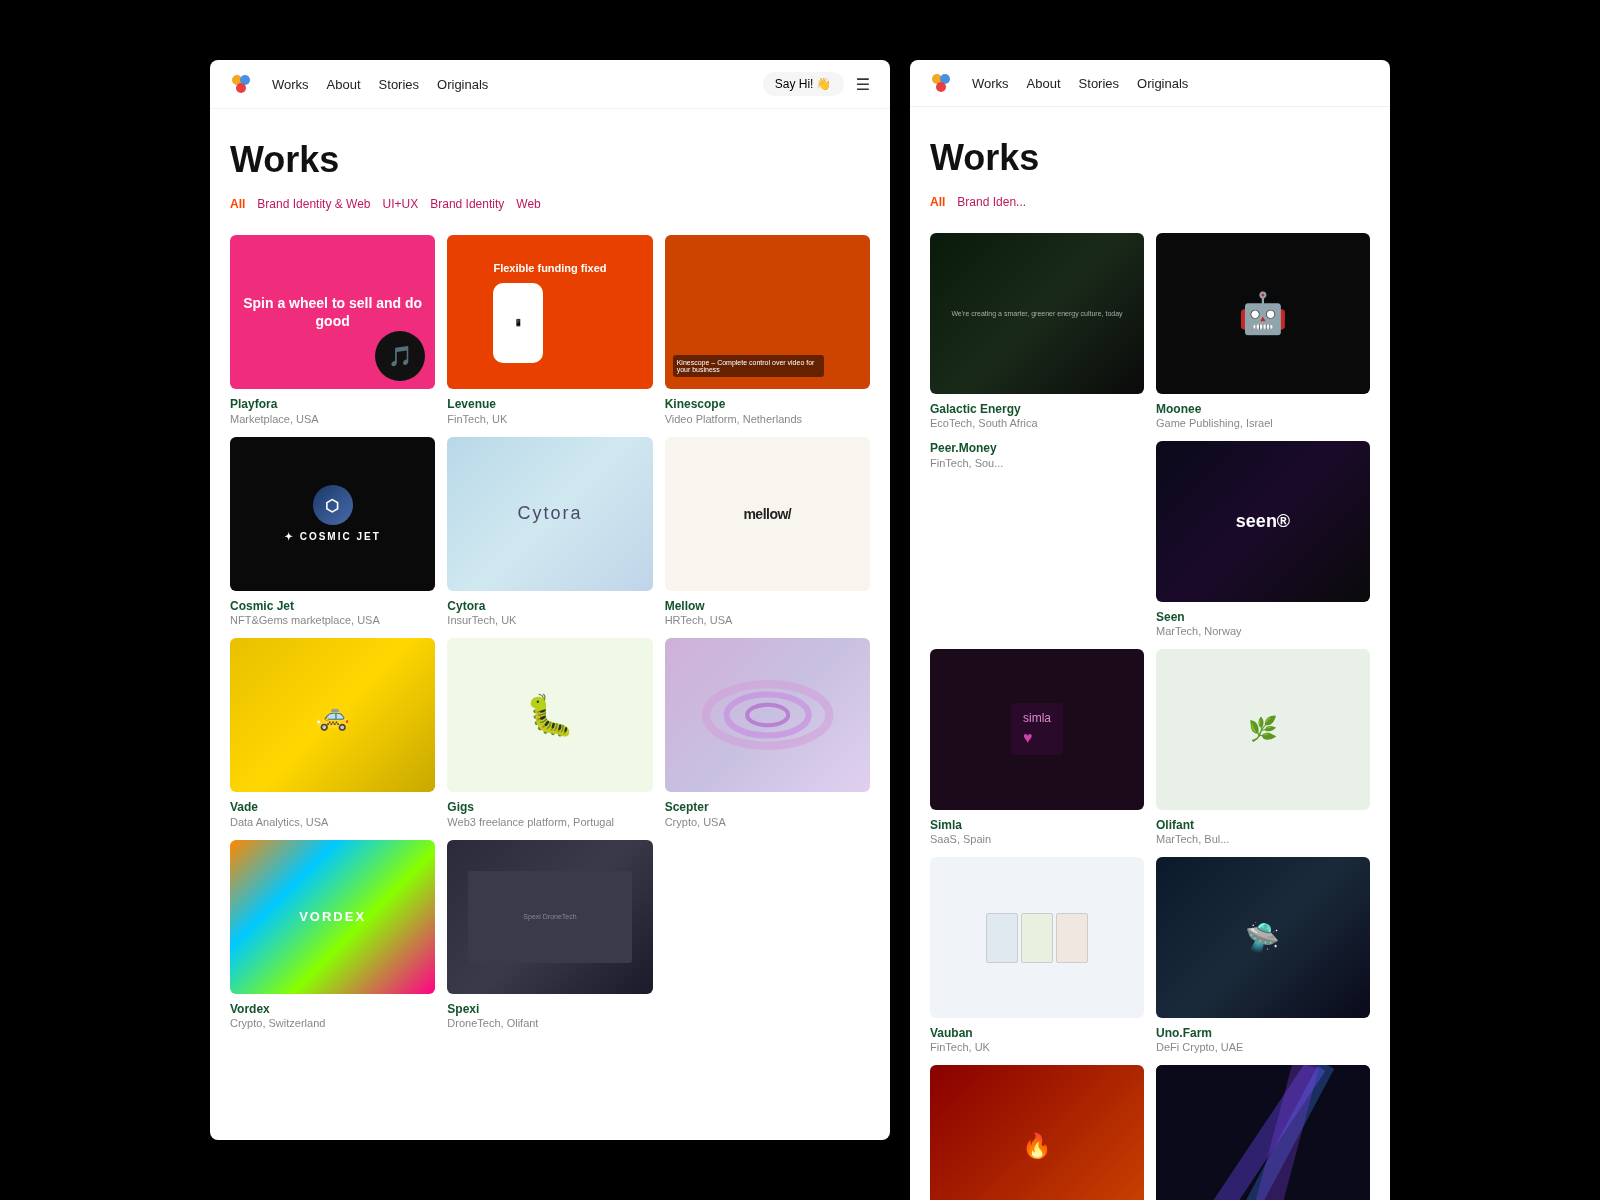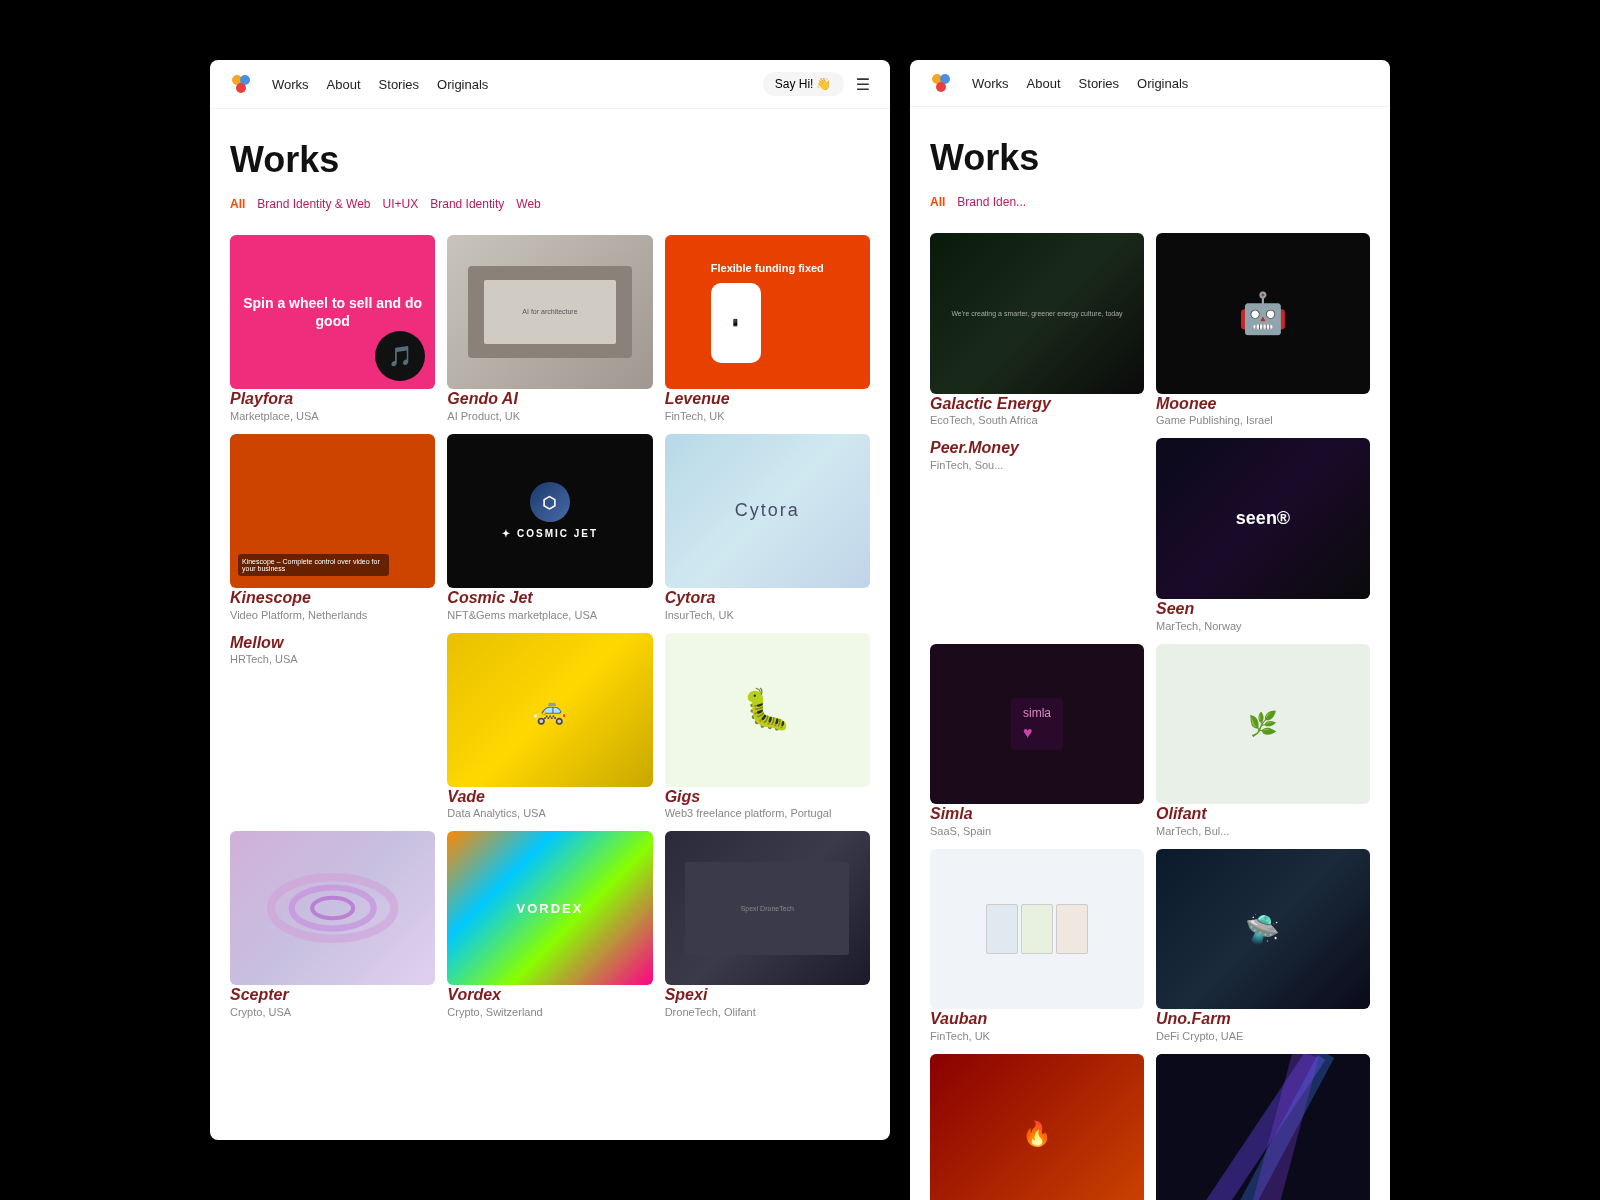--- a/index.html
+++ b/index.html
@@ -98,29 +98,28 @@
       gap: 12px;
     }
     .work-card {
       cursor: pointer;
     }
     .work-thumb {
       width: 100%;
       aspect-ratio: 4/3;
       border-radius: 6px;
       overflow: hidden;
-      margin-bottom: 0;
+      margin-bottom: 8px;
       position: relative;
     }
     .work-name {
-      font-size: 16px;
+      font-size: 12px;
       font-weight: 600;
-      color: #7f1d1d;
+      color: #14532d;
       line-height: 1.3;
-      font-style: italic;
     }
     .work-meta {
       font-size: 11px;
       color: #888;
     }
     
     
     .thumb-playfora {
       background: #f02d7c;
       display: flex;
@@ -333,29 +332,20 @@
 
       <div class="work-card">
         <div class="work-thumb thumb-playfora">
           <span style="color:white;font-size:14px;font-weight:800;line-height:1.3;text-align:center;">Spin a wheel to sell and do good</span>
           <div style="position:absolute;bottom:8px;right:10px;width:50px;height:50px;border-radius:50%;background:#111;display:flex;align-items:center;justify-content:center;font-size:20px;">🎵</div>
         </div>
         <div class="work-name">Playfora</div>
         <div class="work-meta">Marketplace, USA</div>
       </div>
 
-      <div class="work-card">
-        <div class="work-thumb thumb-gendo">
-          <div style="width:80%;height:60%;background:#8a8278;border-radius:4px;display:flex;align-items:center;justify-content:center;">
-            <div style="width:80%;height:70%;background:#d0ccc4;border-radius:2px;font-size:7px;color:#555;text-align:center;display:flex;align-items:center;justify-content:center;padding:4px;">AI for architecture</div>
-          </div>
-        </div>
-        <div class="work-name">Gendo AI</div>
-        <div class="work-meta">AI Product, UK</div>
-      </div>
 
       <div class="work-card">
         <div class="work-thumb thumb-levenue">
           <div style="display:flex;flex-direction:column;align-items:flex-start;padding:10px;">
             <span style="font-size:11px;font-weight:700;color:white;line-height:1.3;">Flexible funding fixed</span>
             <div style="width:50px;height:80px;background:white;border-radius:10px;margin-top:8px;display:flex;align-items:center;justify-content:center;font-size:7px;color:#e84000;">📱</div>
           </div>
         </div>
         <div class="work-name">Levenue</div>
         <div class="work-meta">FinTech, UK</div>
@@ -382,20 +372,23 @@
 
       <div class="work-card">
         <div class="work-thumb thumb-cytora">
           <span>Cytora</span>
         </div>
         <div class="work-name">Cytora</div>
         <div class="work-meta">InsurTech, UK</div>
       </div>
 
       <div class="work-card">
+        <div class="work-thumb thumb-mellow">
+          <span>mellow/</span>
+        </div>
         <div class="work-name">Mellow</div>
         <div class="work-meta">HRTech, USA</div>
       </div>
 
       <div class="work-card">
         <div class="work-thumb thumb-vade">
           <div style="width:100%;height:100%;display:flex;align-items:center;justify-content:center;font-size:28px;">🚕</div>
         </div>
         <div class="work-name">Vade</div>
         <div class="work-meta">Data Analytics, USA</div>

